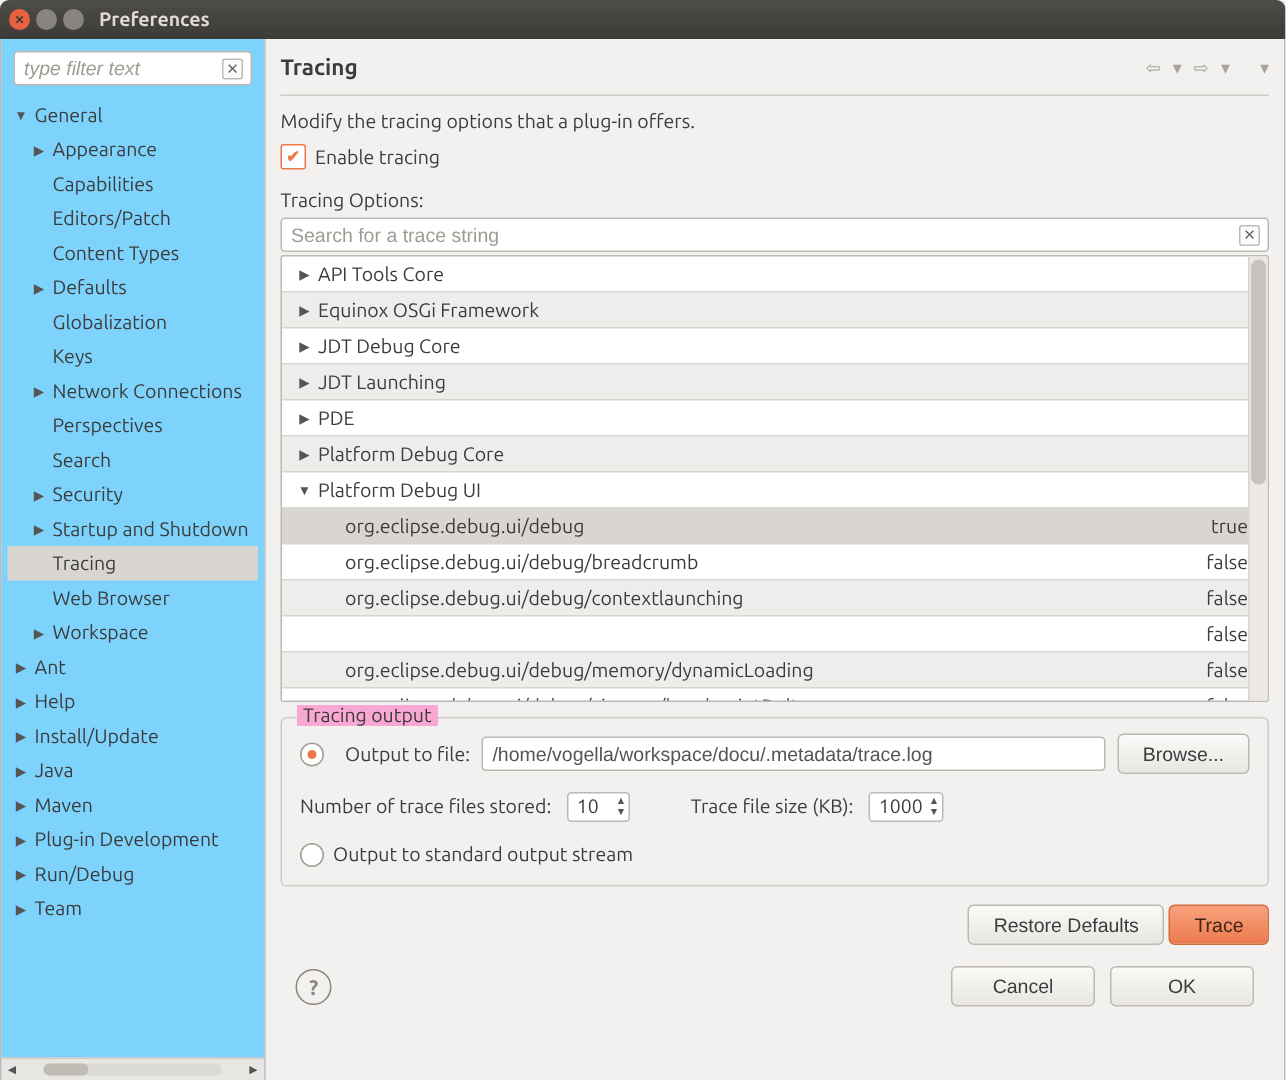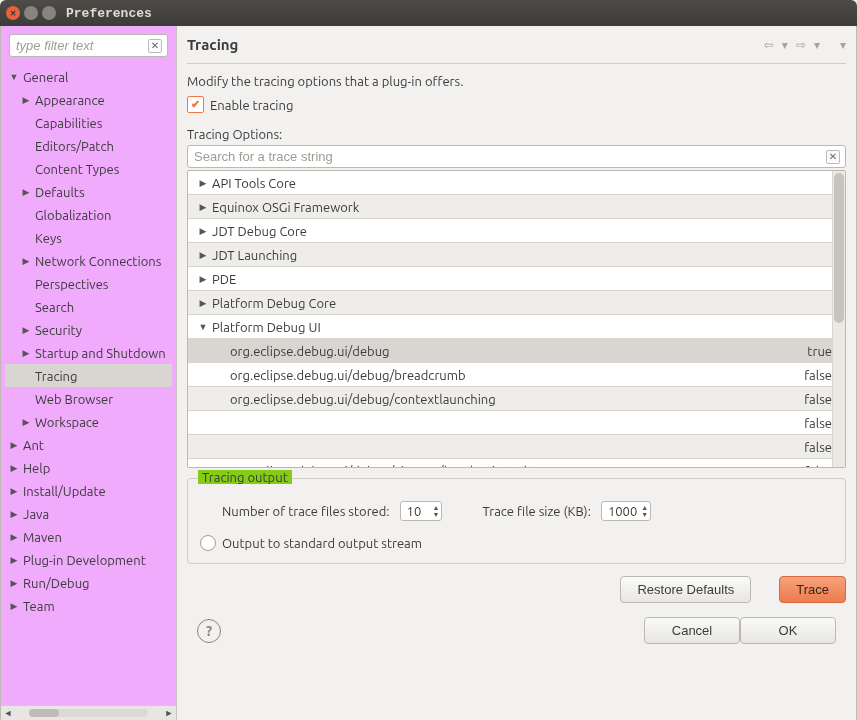--- a/index.html
+++ b/index.html
@@ -27,35 +27,35 @@
   .titlebar .win-btn {
     width: 14px; height: 14px;
     border-radius: 50%;
     display: flex; align-items: center; justify-content: center;
     font-size: 8px;
     color: #3c3b37;
   }
   .win-close { background: #e86140; }
   .win-min   { background: #888580; }
   .win-max   { background: #888580; }
-  .titlebar .title { margin-left: 6px; font-family: Liberation Mono, monospace; }
+  .titlebar .title { margin-left: 6px; }
 
   
   .window-body {
     display: flex;
     height: calc(100% - 26px);
     border: 1px solid #bdb9b2;
     border-top: none;
   }
   .sidebar {
     width: 175px;
     border-right: 1px solid #c8c4bd;
     display: flex;
     flex-direction: column;
-    background: #f0abfc;
+    background: #7dd3fc;
   }
   .content {
     flex: 1;
     display: flex;
     flex-direction: column;
     padding: 10px 10px 0 10px;
   }
 
   
   .filter-wrap {
@@ -196,21 +196,21 @@
   .group {
     border: 1px solid #cfccc6;
     border-radius: 4px;
     margin-top: 10px;
     padding: 10px 12px 12px;
     position: relative;
   }
   .group .legend {
     position: absolute;
     top: -9px; left: 10px;
-    background: #84cc16;
+    background: #f9a8d4;
     padding: 0 4px;
     color:#3c3c3c;
   }
   .radio {
     width:14px; height:14px; border-radius:50%;
     border:1px solid #a19c94;
     display:inline-flex; align-items:center; justify-content:center;
     margin-right:6px;
     background:#fff;
   }
@@ -233,36 +233,36 @@
     border-color: #d46a3d;
     color:#3f2416;
   }
   .spinner {
     display:flex; align-items:center;
     border:1px solid #bdb9b2; border-radius:3px;
     background:#fff; padding:2px 2px 2px 6px; gap:4px;
   }
   .spinner .sp-val { min-width:22px; }
   .spinner .sp-btns { display:flex; flex-direction:column; font-size:7px; line-height:7px; color:#555;}
-  .sub-row { display:flex; align-items:center; gap:10px; margin-top:12px; margin-left:22px;}
+  .sub-row { display:flex; align-items:center; gap:10px; margin-top:12px; }
   .out-row2 { margin-top:14px; display:flex; align-items:center; }
 
   
-  .bottom-right-1 { display:flex; justify-content:flex-end; gap:28px; margin:12px 0 0; }
+  .bottom-right-1 { display:flex; justify-content:flex-end; gap:3px; margin:12px 0 0; }
   .footer {
     display:flex; align-items:center; justify-content:space-between;
     padding: 14px 10px 14px 10px;
   }
   .help-circ {
     width:22px; height:22px; border-radius:50%;
     border:1.5px solid #8a857d; color:#8a857d;
     display:flex; align-items:center; justify-content:center;
     font-size:14px; font-weight:bold;
   }
-  .footer-btns { display:flex; gap:0; }
+  .footer-btns { display:flex; gap:10px; }
   .footer-btns .btn { min-width:96px; text-align:center; }
 
   ::placeholder { color:#a09c94; font-style: italic; }
   .placeholder-normal::placeholder { font-style: normal; }
 </style>
 </head>
 <body>
 
 <div class="titlebar">
   <div class="win-btn win-close">✕</div>
@@ -493,39 +493,50 @@
               <span style="display: inline-block; width: 18px;"></span>
               <span class="tw blank">▶</span>
               <span>org.eclipse.debug.ui/debug/contextlaunching</span>
             </div>
             <div class="col2">false</div>
           </div>
           <div class="t-row t-head">
             <div class="col2">false</div>
           </div>
           <div class="t-row alt t-head">
+            <div class="col1">
+              <span style="display: inline-block; width: 18px;"></span>
+              <span class="tw blank">▶</span>
+              <span>org.eclipse.debug.ui/debug/memory/dynamicLoading</span>
+            </div>
             <div class="col2">false</div>
           </div>
           <div class="t-row t-head">
             <div class="col1">
               <span style="display: inline-block; width: 18px;"></span>
               <span class="tw blank">▶</span>
               <span>org.eclipse.debug.ui/debug/viewers/breakpointDeltas</span>
             </div>
             <div class="col2">false</div>
           </div>
         </div>
       <div class="vscroll">
           <div class="vthumb"></div>
         </div>
     </div>
 
     <div class="group">
       <span class="legend">Tracing output</span>
 
+      <div class="out-row">
+        <span class="radio checked"></span>
+        <span>Output to file:</span>
+        <input class="text-input" style="font-style: normal;" value="/home/vogella/workspace/docu/.metadata/trace.log">
+        <button class="btn">Browse...</button>
+      </div>
 
       <div class="sub-row">
         <span>Number of trace files stored:</span>
         <span class="spinner">
           <span class="sp-val">10</span>
           <span class="sp-btns">
               <span>▲</span>
               <span>▼</span>
             </span>
         </span>

